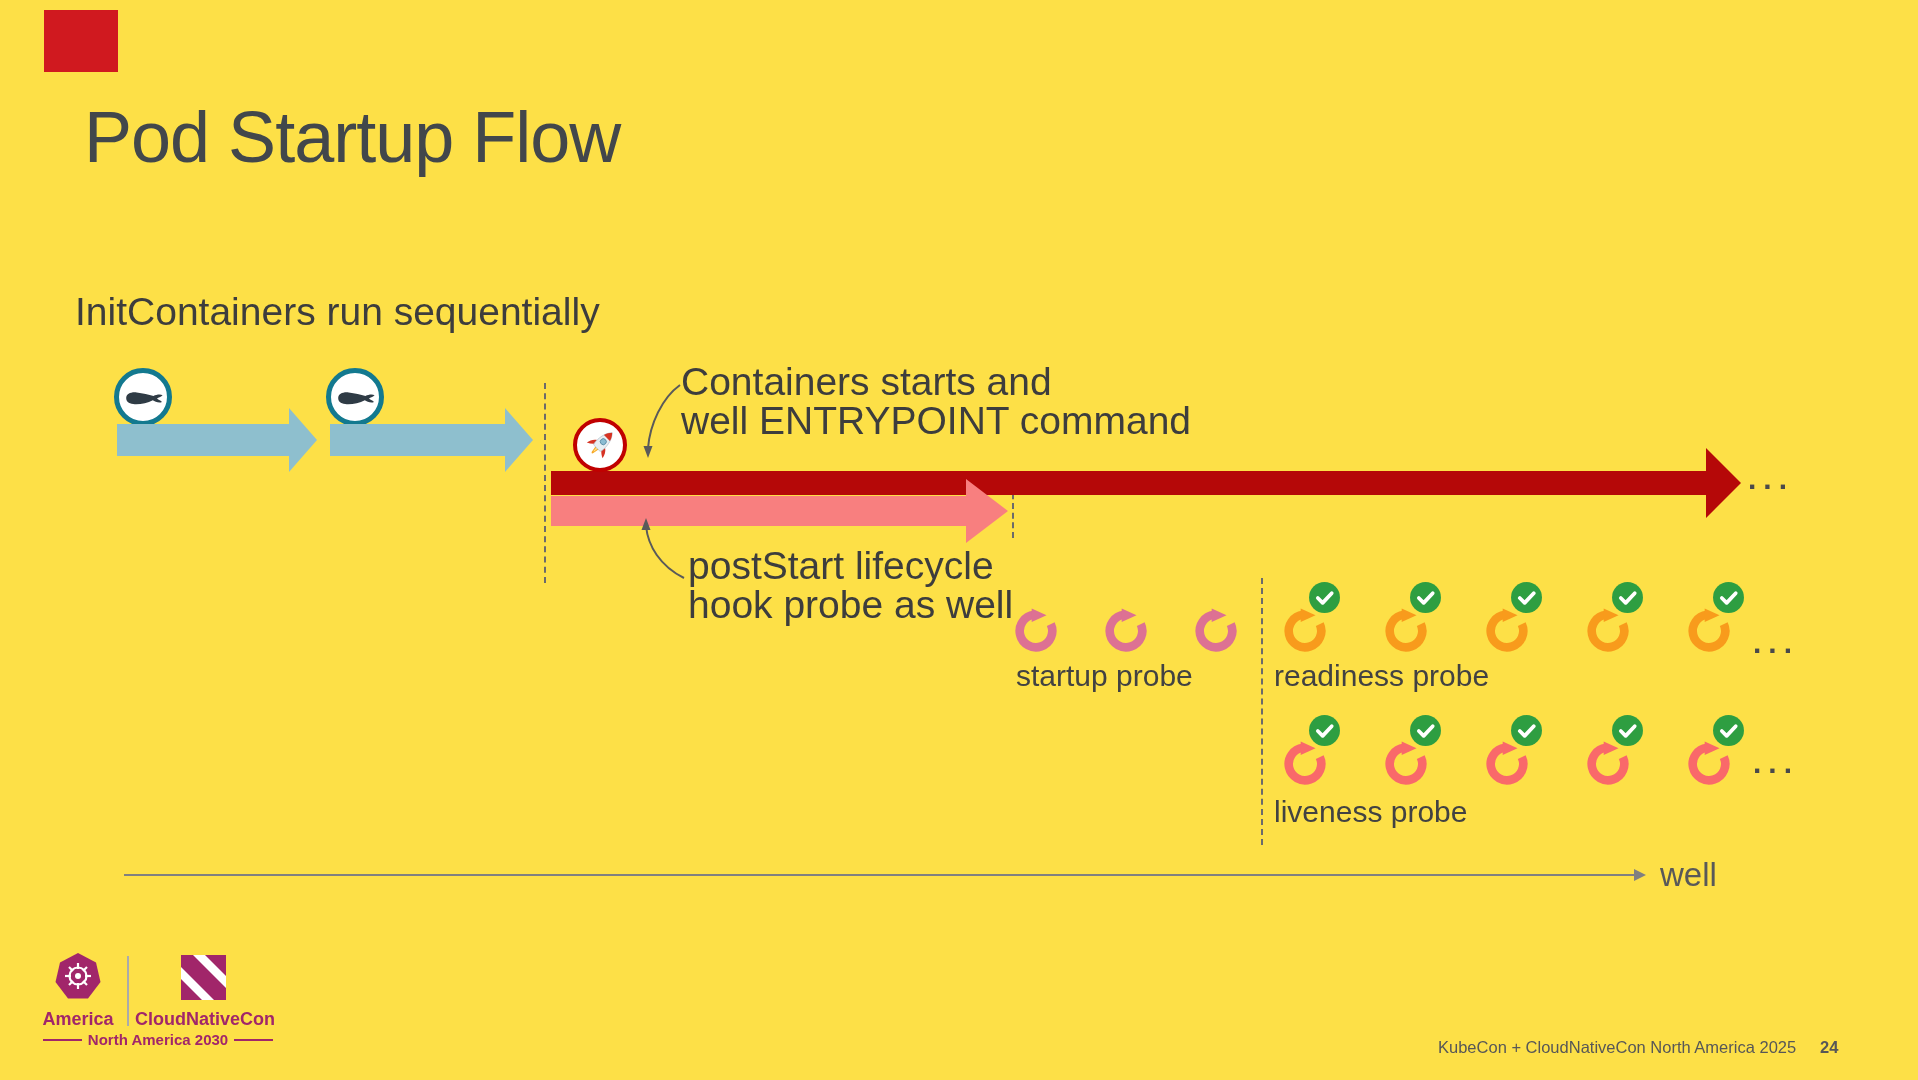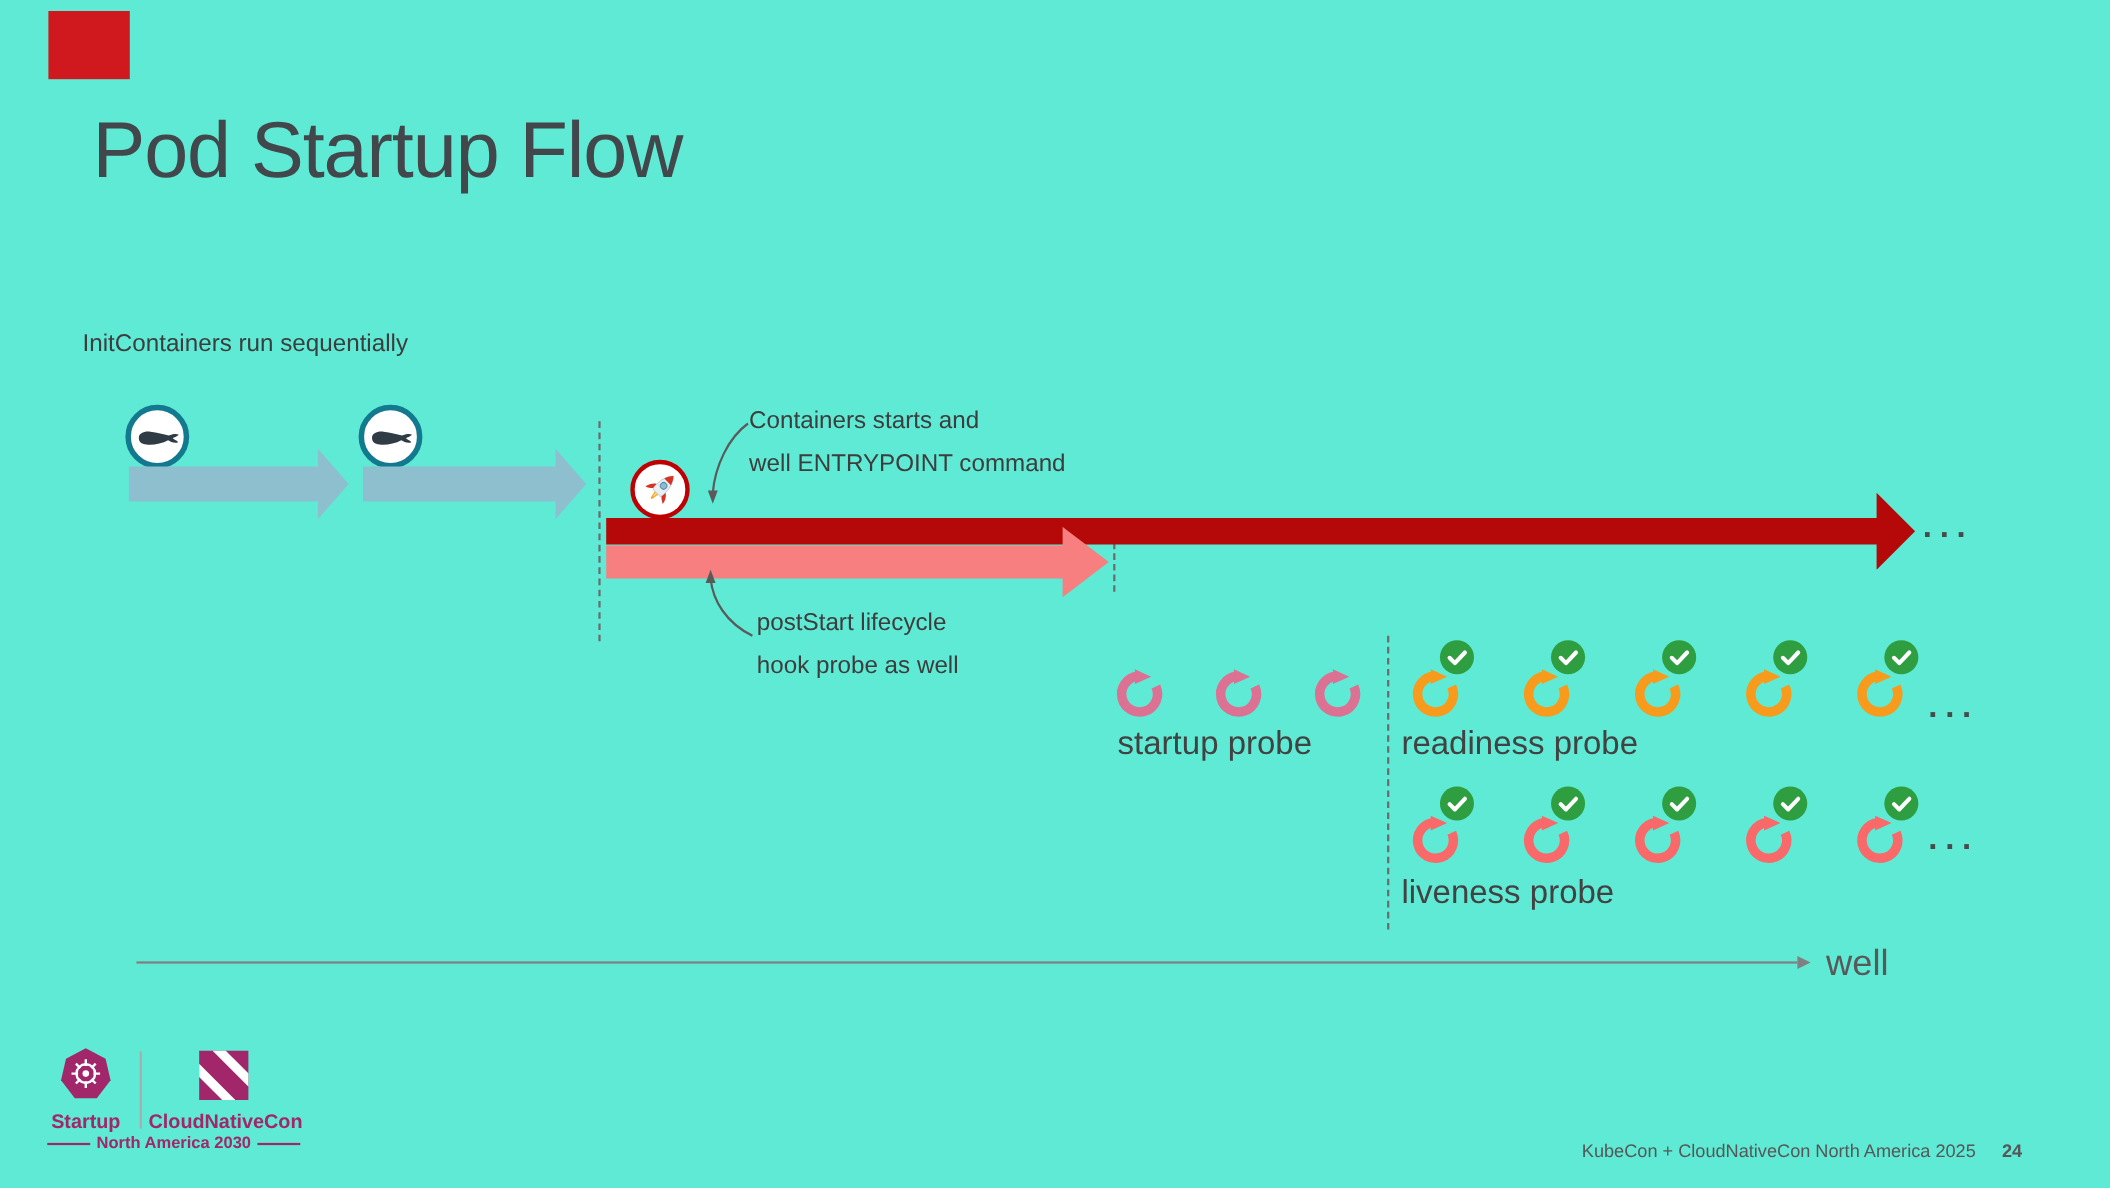--- a/index.html
+++ b/index.html
@@ -2,26 +2,26 @@
 <html style="--accent-red: #D0191F; --teal: #13798F; --init-arrow-blue: #8EBFCE; --container-arrow-red: #B50808; --poststart-arrow-pink: #F87F7F; --startup-probe-pink: #DD7193; --readiness-probe-orange: #F89B1C; --liveness-probe-red: #F9696A; --check-green: #2E9E41; --brand-magenta: #A1266A;"><head>
 <meta charset="utf-8">
 <style>
   :root{
     --accent-red:#D0191F; --teal:#13798F; --init-arrow-blue:#8EBFCE;
     --container-arrow-red:#B50808; --poststart-arrow-pink:#F87F7F;
     --startup-probe-pink:#DD7193; --readiness-probe-orange:#F89B1C;
     --liveness-probe-red:#F9696A; --check-green:#2E9E41; --brand-magenta:#A1266A;
   }
   html,body{margin:0;padding:0;background:#fff;}
-  .slide{position:relative;width:1918px;height:1080px;background:#5eead4;overflow:hidden;
+  .slide{position:relative;width:1918px;height:1080px;background:#fde047;overflow:hidden;
          font-family:"Liberation Sans",sans-serif;color:#3f3f3f;}
   .abs{position:absolute;}
   .accent-rect{left:44px;top:10px;width:74px;height:62px;background:var(--accent-red);}
   .title{left:84px;top:96px;font-size:72px;letter-spacing:-1px;color:#42474b;font-weight:400;}
-  .note{font-size:22px;color:#3d3d3d;line-height:39px;white-space:nowrap;}
+  .note{font-size:39px;color:#3d3d3d;line-height:39px;white-space:nowrap;}
   .init-label{left:75px;top:292px;}
   .whale-circle{width:58px;height:58px;border:5px solid var(--teal);border-radius:50%;
                 background:#fff;box-sizing:border-box;display:flex;align-items:center;justify-content:center;}
   .whale-circle svg{width:42px;height:19px;margin-top:4px;}
   .whale{fill:#2f3b45;}
   .dashline{border-left:2px dashed #6b6b6b;width:0;}
   .rocket-badge{left:573px;top:418px;width:54px;height:54px;border:4px solid #C00000;border-radius:50%;
                 background:#fff;box-sizing:border-box;z-index:6;display:flex;align-items:center;justify-content:center;}
   .blockarrow-blue{fill:var(--init-arrow-blue);}
   .blockarrow-red{fill:var(--container-arrow-red);}
@@ -268,21 +268,21 @@
         <line x1="23" y1="31" x2="23" y2="37"></line>
       <line x1="10" y1="24" x2="16" y2="24"></line>
         <line x1="30" y1="24" x2="36" y2="24"></line>
       <line x1="14" y1="15" x2="18" y2="19"></line>
         <line x1="28" y1="29" x2="32" y2="33"></line>
       <line x1="32" y1="15" x2="28" y2="19"></line>
         <line x1="18" y1="29" x2="14" y2="33"></line>
     </g>
     <circle cx="23" cy="24" r="3" fill="#fff"></circle>
   </svg>
-  <div class="abs logo-text kubecon-text">Startup</div>
+  <div class="abs logo-text kubecon-text">America</div>
   <div class="abs logo-divider"></div>
   <svg class="abs" style="left:181px;top:955px;" width="45" height="45" viewBox="0 0 45 45">
     <rect width="45" height="45" fill="var(--brand-magenta)"></rect>
     <polygon fill="#fff" points="12,0 24,0 45,21 45,33"></polygon>
     <polygon fill="#fff" points="0,12 0,24 21,45 33,45"></polygon>
   </svg>
   <div class="abs logo-text cnc-text">CloudNativeCon</div>
   <div class="abs na-row">
     <span class="dashbar"></span>
     <span class="logo-text na-text">North America 2030</span>

